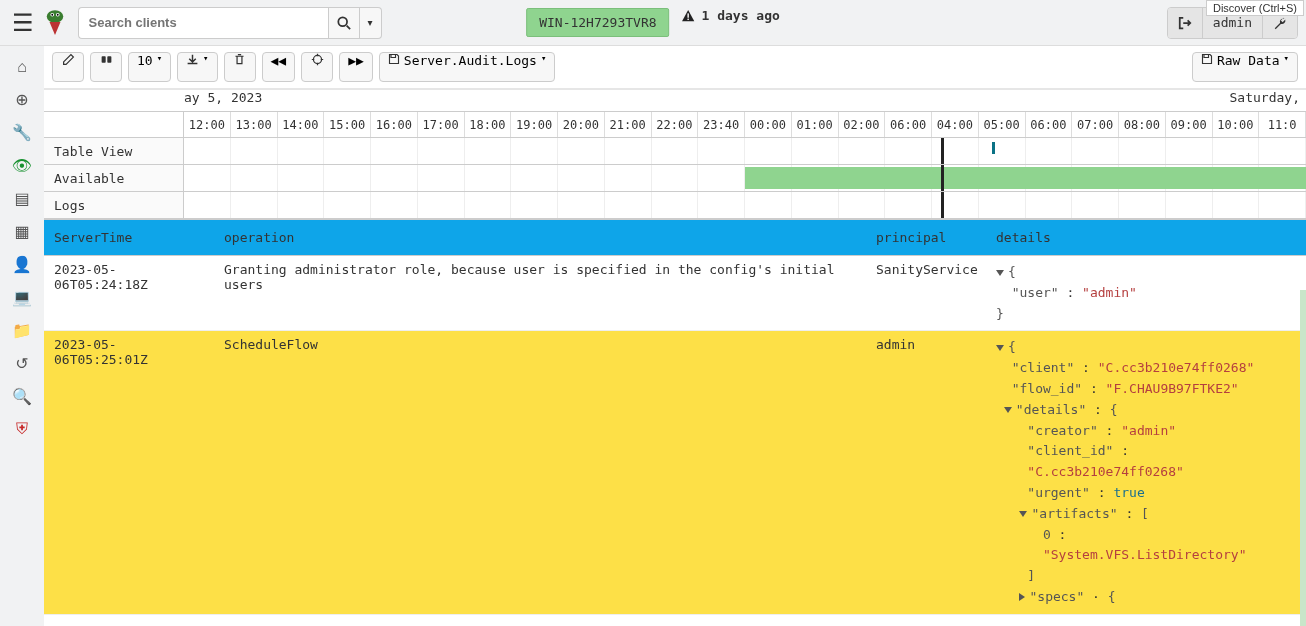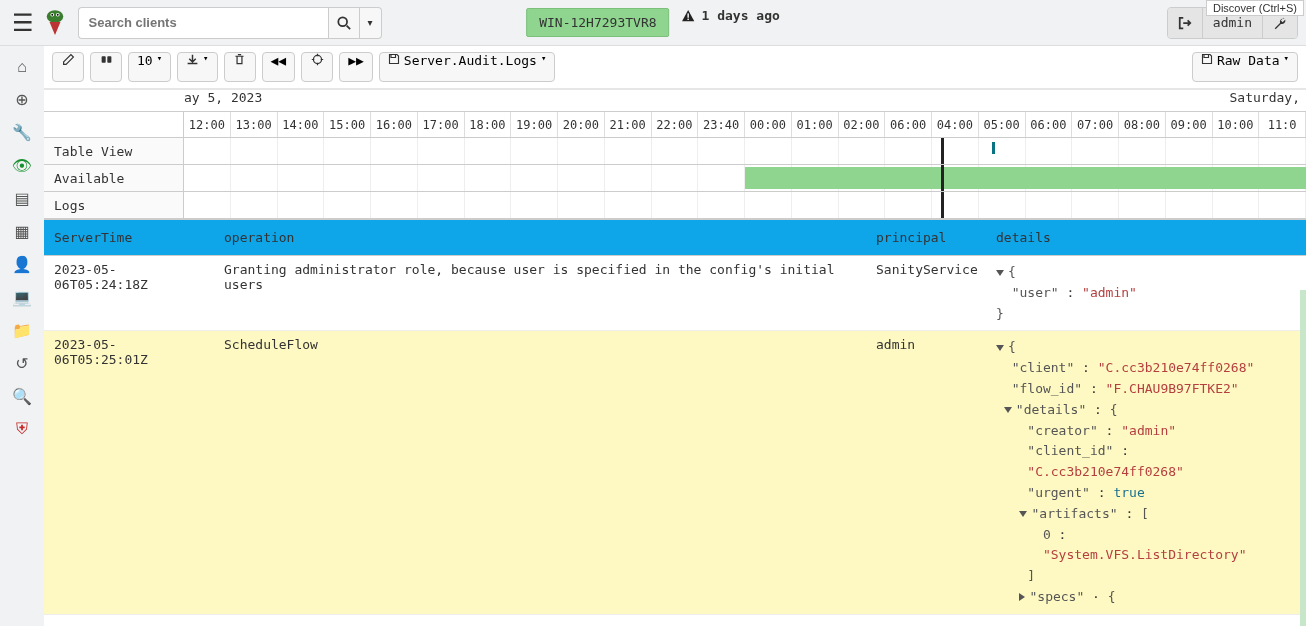--- a/index.html
+++ b/index.html
@@ -174,21 +174,21 @@
     background: #0ea5e9;
     border-bottom: 1px solid #ccc;
     position: sticky; top: 0;
   }
   .dhead > div { padding: 0 10px; font-weight: 400; }
   .drow {
     display: flex;
     border-bottom: 1px solid #eee;
     padding: 6px 0;
   }
-  .drow.alt { background: #fef9c3; }
+  .drow.alt { background: #fde047; }
   .drow > div { padding: 0 10px; }
   .col-time { width: 170px; flex-shrink: 0; }
   .col-op   { flex: 1; }
   .col-prin { width: 120px; flex-shrink: 0; }
   .col-det  { width: 320px; flex-shrink: 0; position: relative; }
 
   .json-view { line-height: 1.6; }
   .jkey { color: #555; }
   .jstr { color: #b53f3f; }
   .jtrue { color: #1a6f8f; }

